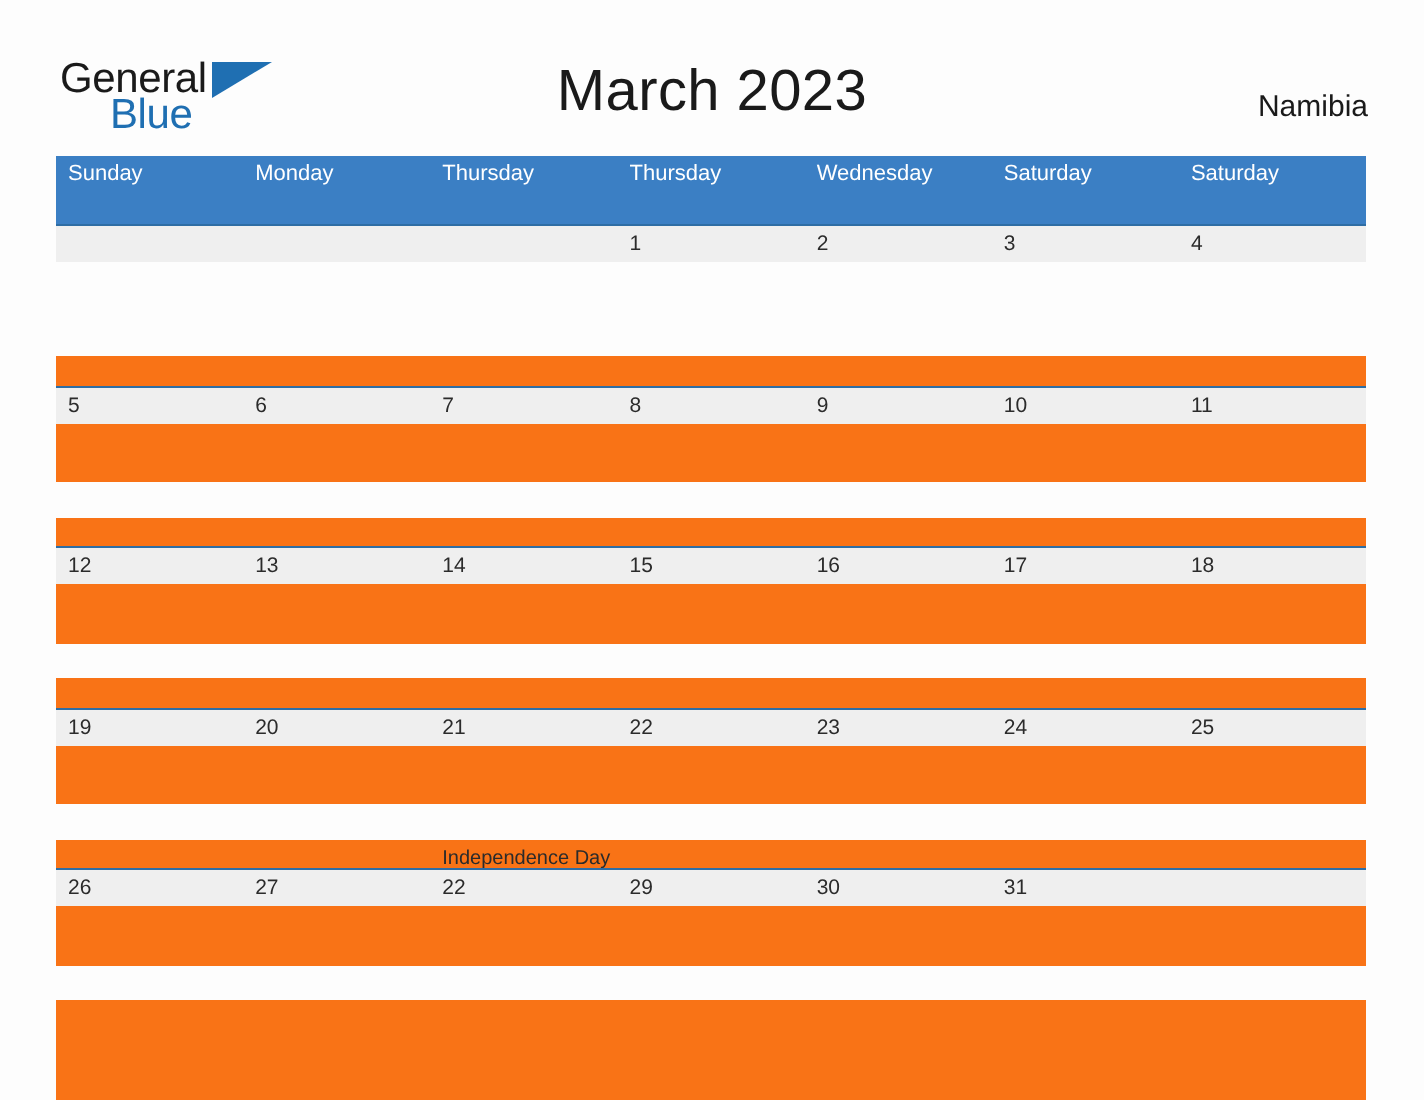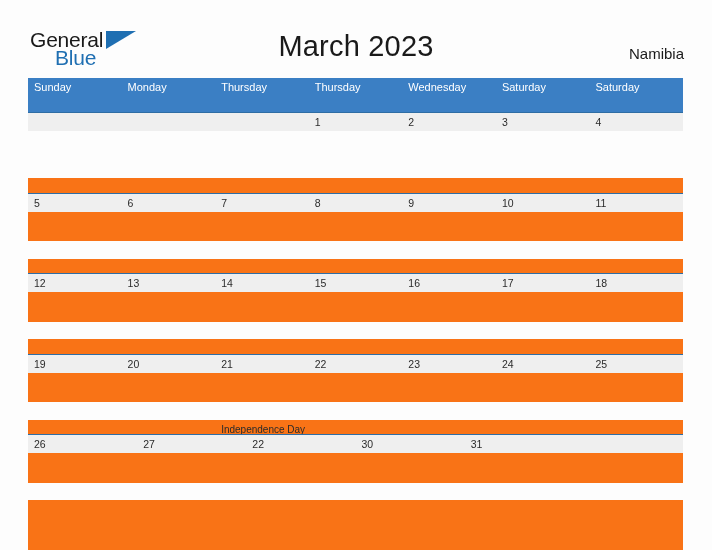--- a/index.html
+++ b/index.html
@@ -272,20 +272,21 @@
         <div class="event-cell"></div>
         <div class="event-cell"></div>
       </div>
     </div>
 
     <div class="week-row">
       <div class="day-band">
         <div class="day-num">26</div>
         <div class="day-num">27</div>
         <div class="day-num">22</div>
+        <div class="day-num">29</div>
         <div class="day-num">30</div>
         <div class="day-num">31</div>
         <div class="day-num"></div>
       </div>
       <div class="event-band">
         <div class="event-cell"></div>
         <div class="event-cell"></div>
         <div class="event-cell"></div>
         <div class="event-cell"></div>
         <div class="event-cell"></div>

